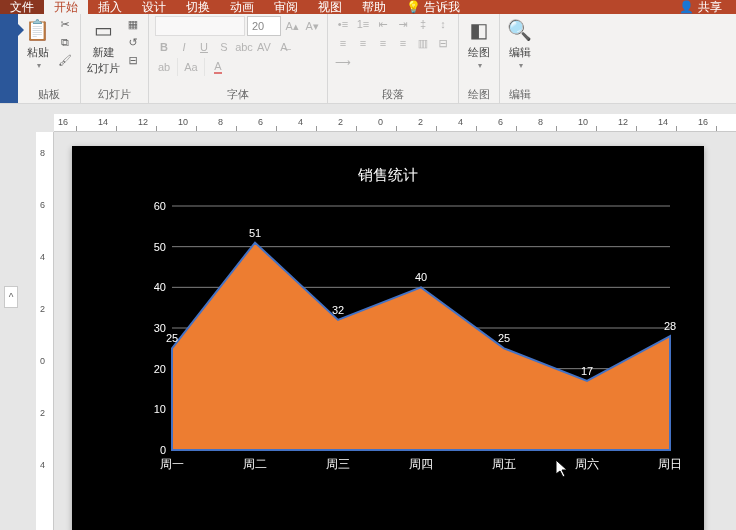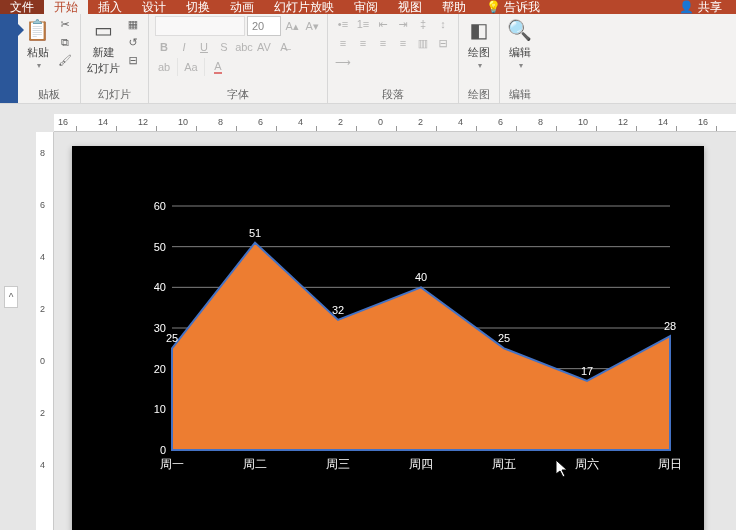--- a/index.html
+++ b/index.html
@@ -62,21 +62,20 @@
 </head>
 <body>
 
 <div class="tabs">
   <div class="tab file">文件</div>
   <div class="tab active">开始</div>
   <div class="tab">插入</div>
   <div class="tab">设计</div>
   <div class="tab">切换</div>
   <div class="tab">动画</div>
-  <div class="tab">幻灯片放映</div>
   <div class="tab">审阅</div>
   <div class="tab">视图</div>
   <div class="tab">帮助</div>
   <div class="tab">
       <span class="bulb">💡</span>
       <span>告诉我</span>
     </div>
   <div class="tabs-spacer"></div>
   <div class="tab share"><span>👤</span>&nbsp;<span>共享</span></div>
 </div>
@@ -247,20 +246,21 @@
         <span class="tlabel" style="top:172px;left:4px;">2</span>
         <span class="tlabel" style="top:224px;left:4px;">0</span>
         <span class="tlabel" style="top:276px;left:4px;">2</span>
         <span class="tlabel" style="top:328px;left:4px;">4</span>
       </div>
     </div>
   <div class="collapse-caret">^</div>
 
   <div class="slide-area">
     <div class="slide">
+      <div class="chart-title">销售统计</div>
       <svg class="plot" id="chart-svg" viewBox="0 0 538 276">
           <line x1="30" y1="250" x2="528" y2="250" stroke="#808080" stroke-width="1"></line>
           <text class="ytick" x="24" y="254">0</text>
           <line x1="30" y1="209.33333333333334" x2="528" y2="209.33333333333334" stroke="#808080" stroke-width="1"></line>
           <text class="ytick" x="24" y="213.33333333333334">10</text>
           <line x1="30" y1="168.66666666666669" x2="528" y2="168.66666666666669" stroke="#808080" stroke-width="1"></line>
           <text class="ytick" x="24" y="172.66666666666669">20</text>
           <line x1="30" y1="128" x2="528" y2="128" stroke="#808080" stroke-width="1"></line>
           <text class="ytick" x="24" y="132">30</text>
           <line x1="30" y1="87.33333333333334" x2="528" y2="87.33333333333334" stroke="#808080" stroke-width="1"></line>

